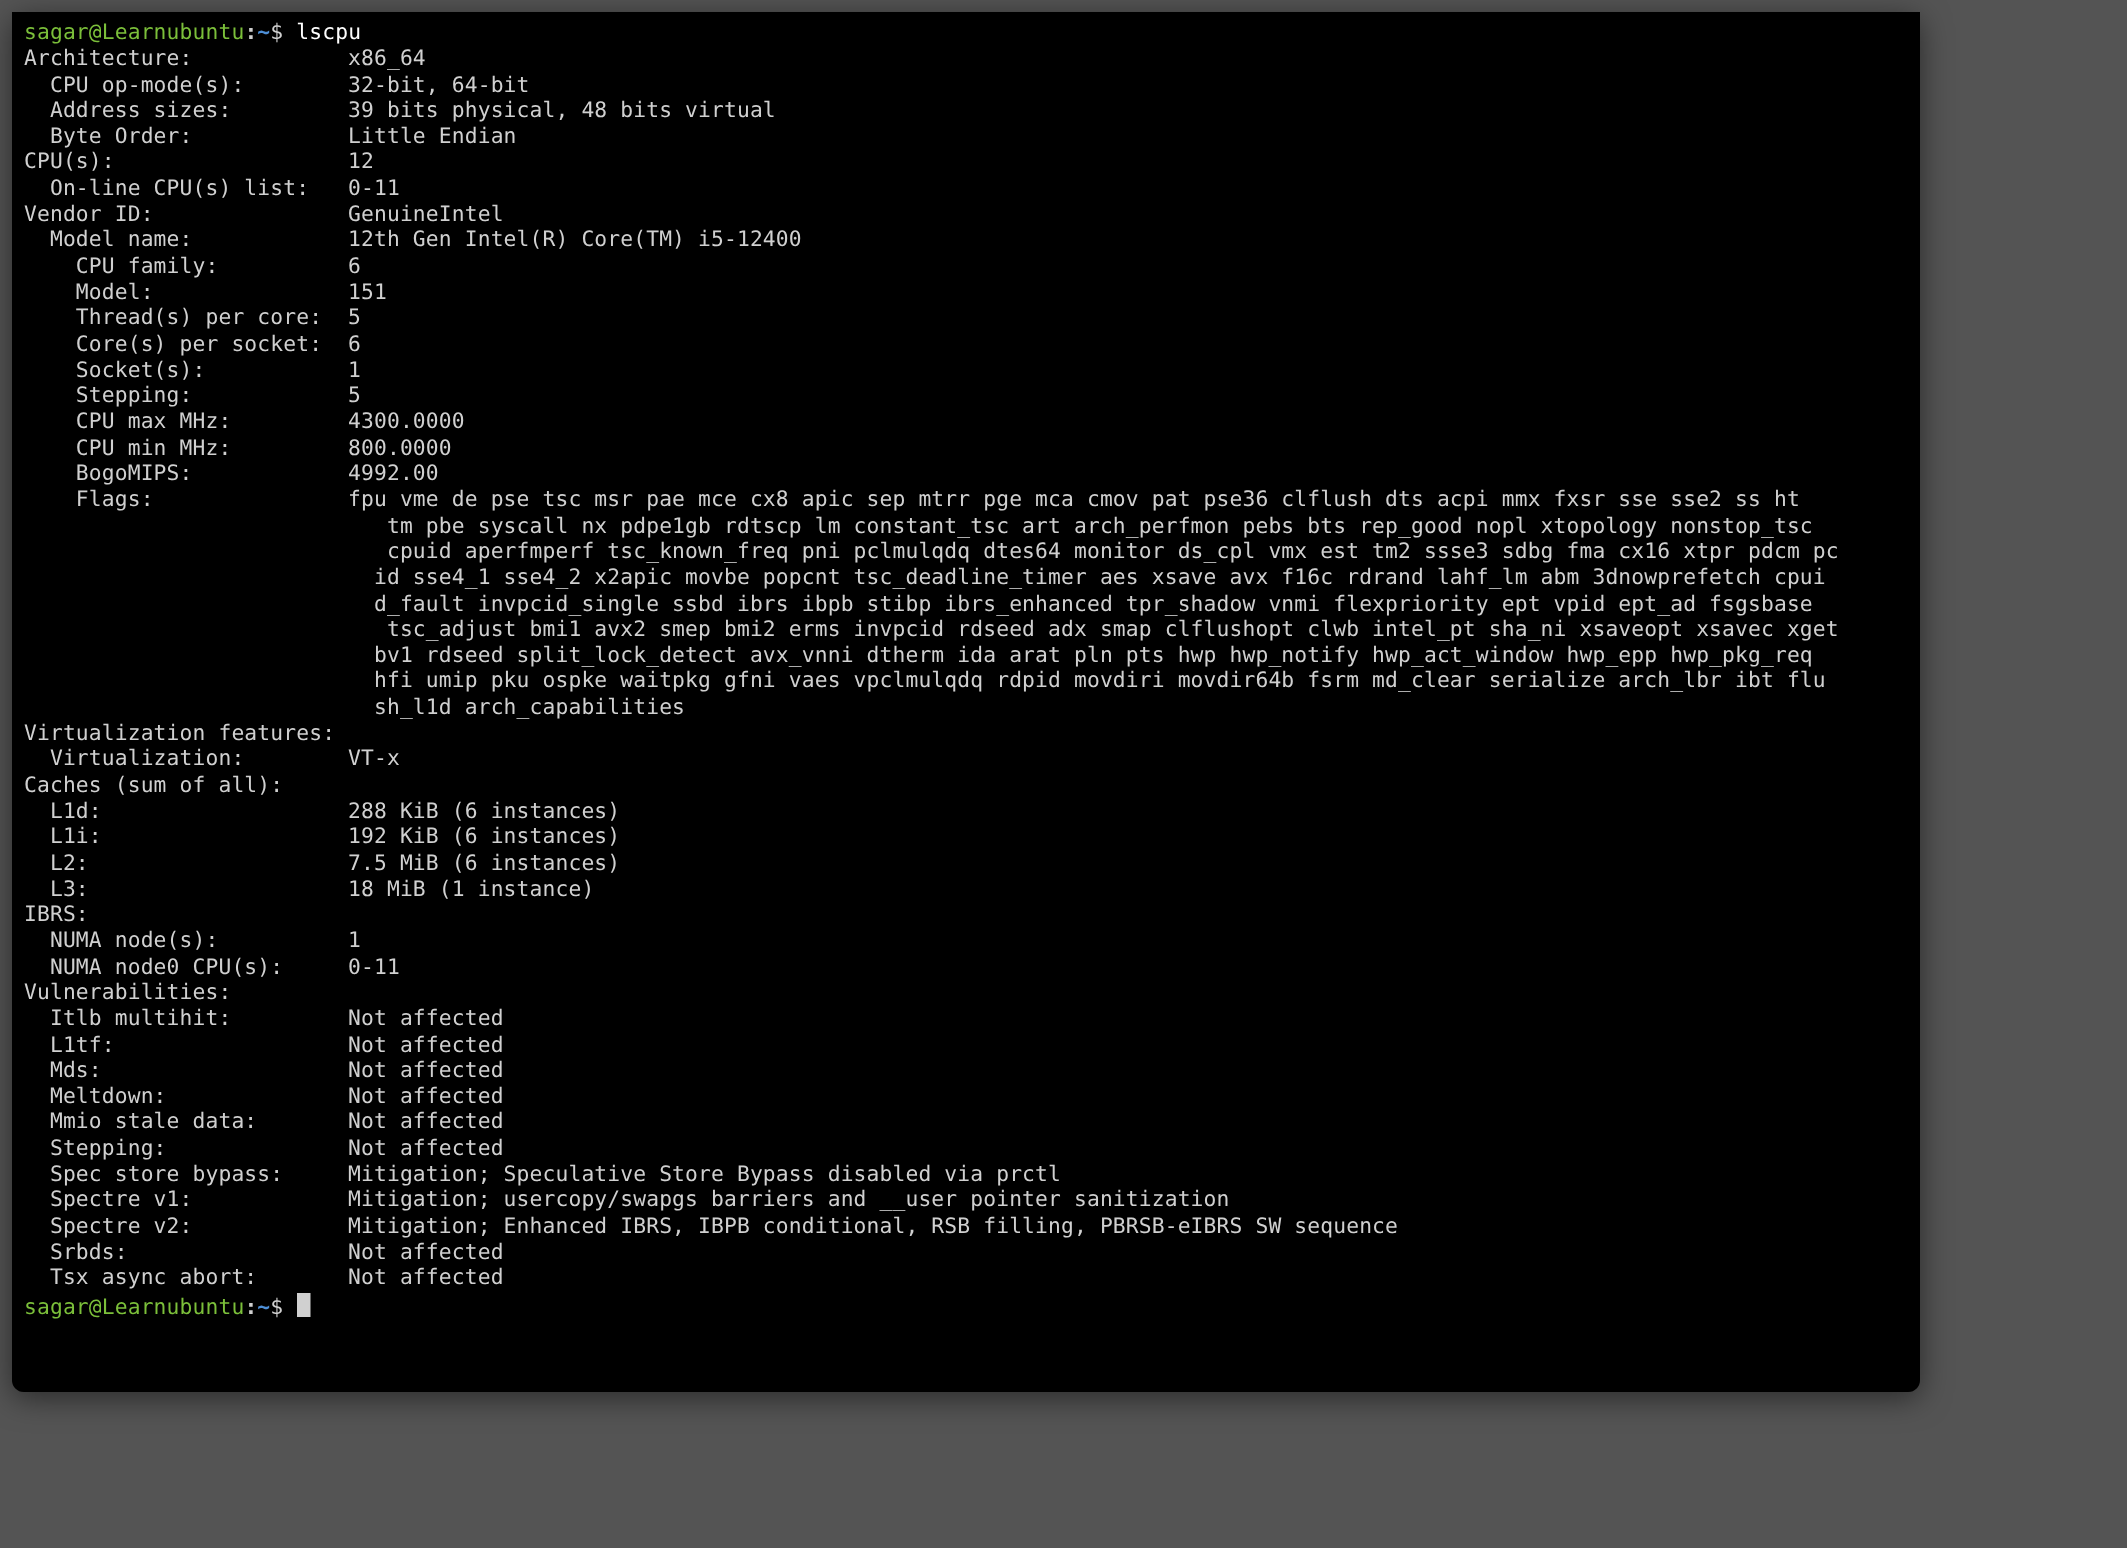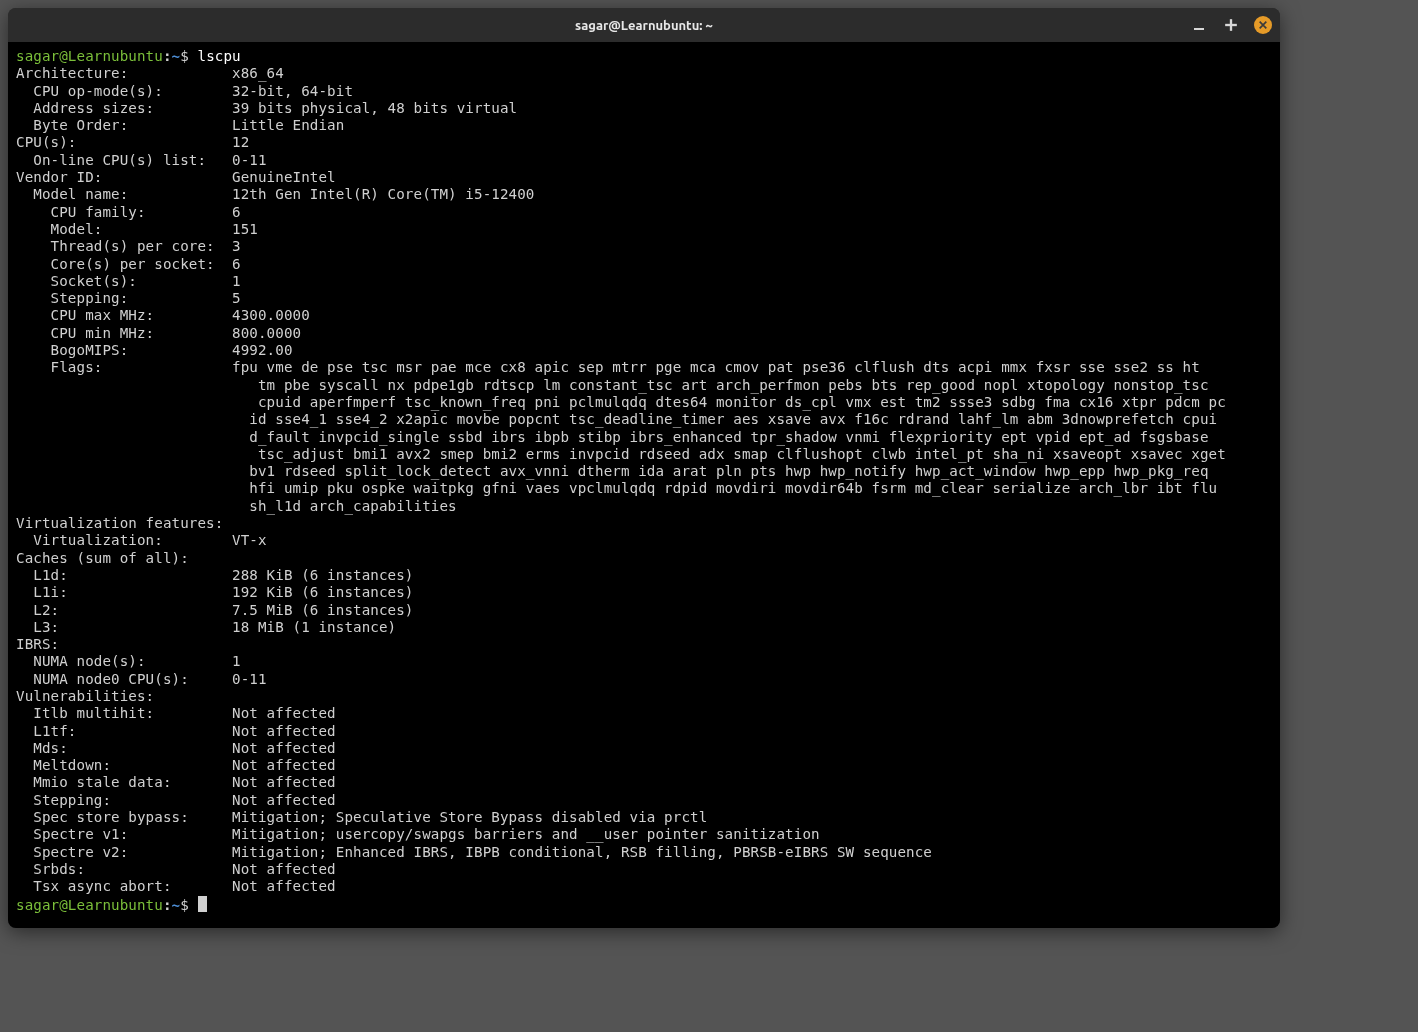--- a/index.html
+++ b/index.html
@@ -83,53 +83,32 @@
     display:inline-block;
     width:9px; height:16px;
     background:#d0d0d0;
     vertical-align: -2px;
   }
 </style>
 </head>
 <body>
 
 <div class="window">
-  <div class="titlebar">
-    <div class="title-text">sagar@Learnubuntu: ~</div>
-    <div class="window-controls">
-      <div class="win-btn">
-        <svg viewBox="0 0 12 12" width="12" height="12">
-            <rect x="1" y="9" width="10" height="2" fill="#d8d8d8"></rect>
-          </svg>
-      </div>
-      <div class="win-btn">
-        <svg viewBox="0 0 12 12" width="14" height="14">
-            <rect x="5" y="1" width="2" height="10" fill="#d8d8d8"></rect>
-            <rect x="1" y="5" width="10" height="2" fill="#d8d8d8"></rect>
-          </svg>
-      </div>
-      <div class="win-btn win-close">
-        <svg viewBox="0 0 12 12">
-            <path d="M2 2 L10 10 M10 2 L2 10" stroke="#3b3b3b" stroke-width="2"></path>
-          </svg>
-      </div>
-    </div>
-  </div>
   <div class="terminal" id="terminal"><span class="prompt-user">sagar@Learnubuntu</span><span class="prompt-sep">:</span><span class="prompt-path">~</span><span class="prompt-dollar">$ </span><span class="cmd">lscpu</span>
 <span>Architecture:            x86_64</span>
 <span>  CPU op-mode(s):        32-bit, 64-bit</span>
 <span>  Address sizes:         39 bits physical, 48 bits virtual</span>
 <span>  Byte Order:            Little Endian</span>
 <span>CPU(s):                  12</span>
 <span>  On-line CPU(s) list:   0-11</span>
 <span>Vendor ID:               GenuineIntel</span>
 <span>  Model name:            12th Gen Intel(R) Core(TM) i5-12400</span>
 <span>    CPU family:          6</span>
 <span>    Model:               151</span>
-<span>    Thread(s) per core:  3</span>
+<span>    Thread(s) per core:  5</span>
 <span>    Core(s) per socket:  6</span>
 <span>    Socket(s):           1</span>
 <span>    Stepping:            5</span>
 <span>    CPU max MHz:         4300.0000</span>
 <span>    CPU min MHz:         800.0000</span>
 <span>    BogoMIPS:            4992.00</span>
 <span>    Flags:               fpu vme de pse tsc msr pae mce cx8 apic sep mtrr pge mca cmov pat pse36 clflush dts acpi mmx fxsr sse sse2 ss ht</span>
 <span>                            tm pbe syscall nx pdpe1gb rdtscp lm constant_tsc art arch_perfmon pebs bts rep_good nopl xtopology nonstop_tsc</span>
 <span>                            cpuid aperfmperf tsc_known_freq pni pclmulqdq dtes64 monitor ds_cpl vmx est tm2 ssse3 sdbg fma cx16 xtpr pdcm pc</span>
 <span>                           id sse4_1 sse4_2 x2apic movbe popcnt tsc_deadline_timer aes xsave avx f16c rdrand lahf_lm abm 3dnowprefetch cpui</span>

